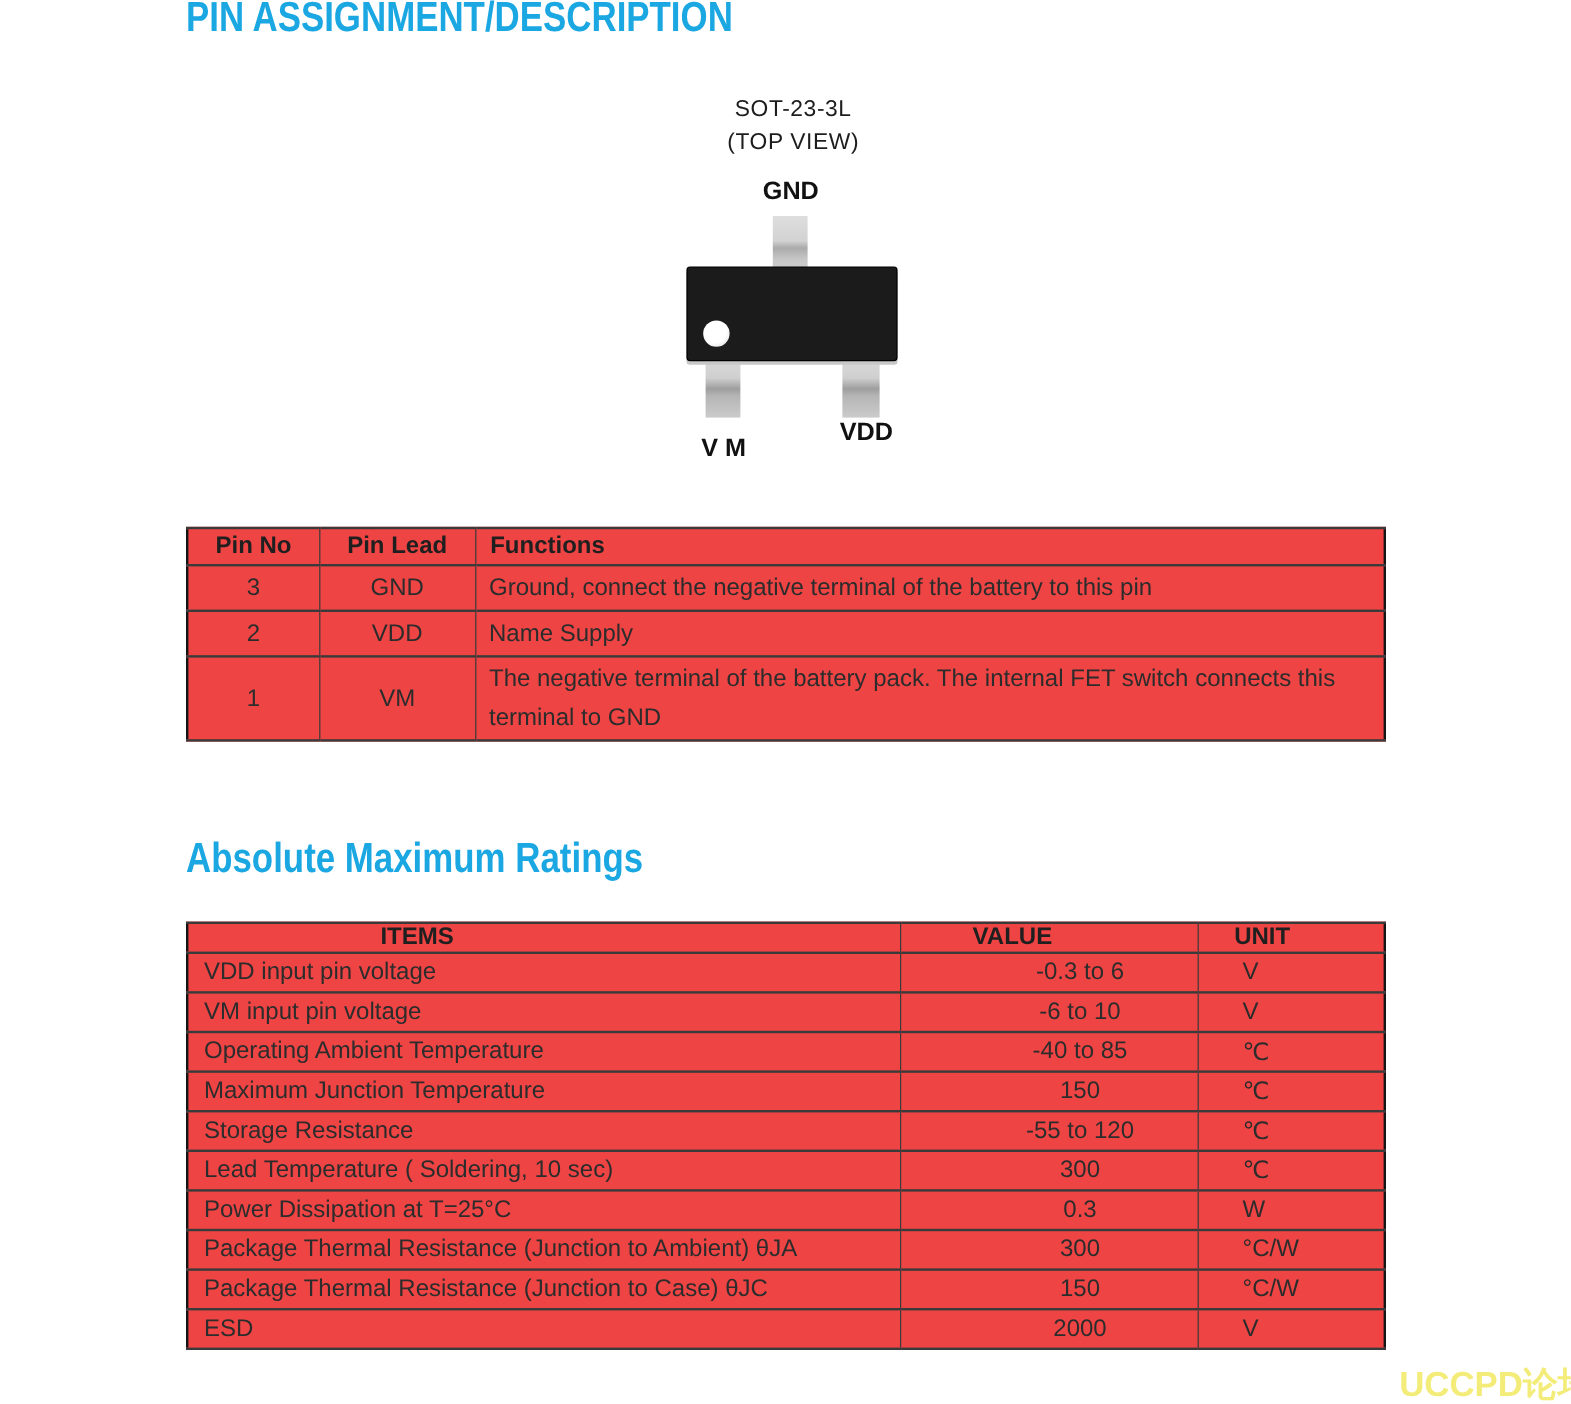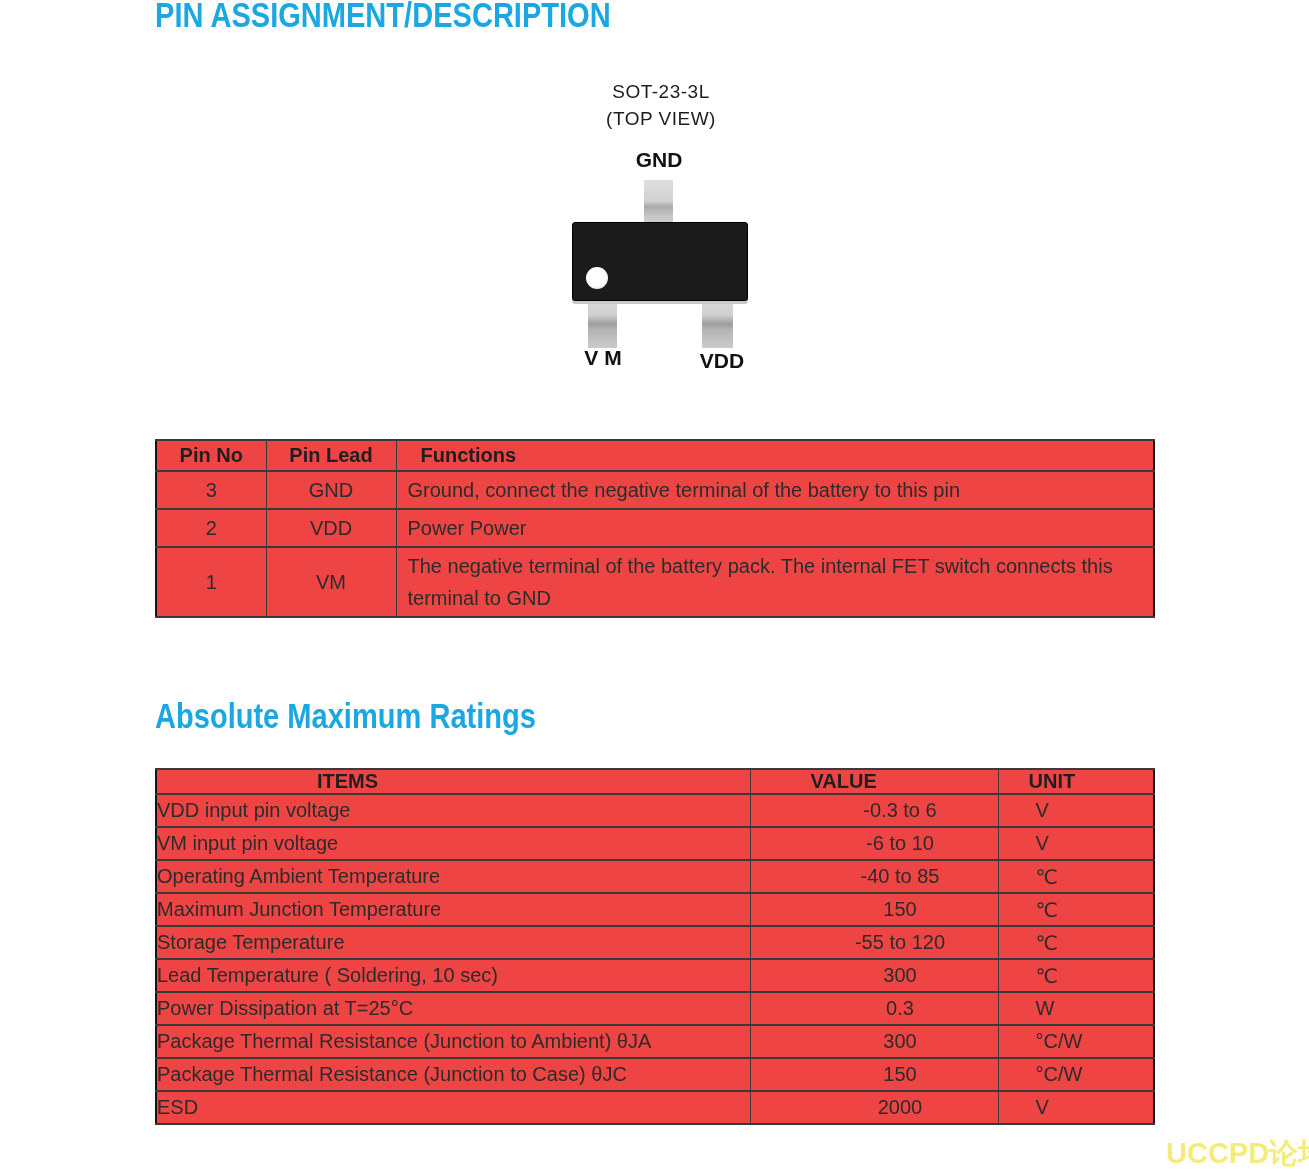--- a/index.html
+++ b/index.html
@@ -23,21 +23,21 @@
   .pkg-title {
     position:absolute; left:540px; top:78px; width:242px;
     text-align:center; font-size:19px; line-height:27px; color:#1d1d1d;
     letter-spacing:0.5px;
   }
   .pin-label {
     position:absolute; font-weight:bold; font-size:21px; color:#111;
     text-align:center; width:120px; white-space:pre;
   }
   #lbl-gnd  { left:599px; top:148px; }
-  #lbl-vm   { left:543px; top:346px; }
+  #lbl-vm   { left:543px; top:362px; }
   #lbl-vdd  { left:662px; top:349px; }
   .lead {
     position:absolute;
     background:linear-gradient(180deg,#dadada 0%,#cfcfcf 34%,#9e9e9e 52%,#b5b5b5 64%,#cbcbcb 100%);
   }
   #lead-gnd { left:644px; top:180px; width:29px; height:46px;
     background:linear-gradient(180deg,#dedede 0%,#d2d2d2 45%,#aaaaaa 58%,#c6c6c6 78%,#cfcfcf 100%); }
   #lead-vm  { left:588px; top:298px; width:29px; height:50px; }
   #lead-vdd { left:702px; top:298px; width:31px; height:50px; }
   .pkg-body {
@@ -59,33 +59,33 @@
   td, th {
     border:1.6px solid #3a3a3a;
     border-top-width:2px; border-bottom-width:2px;
     font-size:20px; color:#2c2c2c; overflow:hidden;
   }
   th { font-weight:bold; color:#1f1f1f; }
 
   
   #pin-table { left:155px; top:439px; width:998px; }
   #pin-table th { height:31px; text-align:center; }
-  #pin-table th.fn-h { text-align:left; padding-left:24px; }
+  #pin-table th.fn-h { text-align:left; padding-left:12px; }
   #pin-table td { height:33px; text-align:center; }
   #pin-table td.fn { text-align:left; padding:2px 6px 2px 11px; line-height:32px; }
   #pin-table tr.row-tall td { height:64px; }
 
   
   #ratings-table { left:155px; top:768px; width:998px; }
   #ratings-table th { height:14px; text-align:left; }
   #ratings-table th.items-h { padding-left:160px; }
   #ratings-table th.value-h { padding-left:60px; }
   #ratings-table th.unit-h  { padding-left:30px; }
   #ratings-table td { height:33px; text-align:left; }
-  #ratings-table td.items { }
+  #ratings-table td.items { padding-left:13px; }
   #ratings-table td.value { padding-left:52px;text-align:center; }
   #ratings-table td.unit  { padding-left:37px; }
 
   
   .watermark {
     position:absolute; left:1166px; top:1134px;
     font-size:29px; font-weight:bold; color:#F4EC78;
     white-space:nowrap;
   }
 </style>
@@ -125,21 +125,21 @@
       <th class="fn-h">Functions</th>
     </tr>
     <tr>
       <td>3</td>
       <td>GND</td>
       <td class="fn">Ground, connect the negative terminal of the battery to this pin</td>
     </tr>
     <tr>
       <td>2</td>
       <td>VDD</td>
-      <td class="fn">Power Power</td>
+      <td class="fn">Name Supply</td>
     </tr>
     <tr class="row-tall">
       <td>1</td>
       <td>VM</td>
       <td class="fn">The negative terminal of the battery pack. The internal FET switch connects this terminal to GND</td>
     </tr>
   </tbody>
     </table>
 
   <div class="section-title" id="title-ratings">Absolute Maximum Ratings</div>
@@ -170,21 +170,21 @@
       <td class="items">Operating Ambient Temperature</td>
       <td class="value">-40 to 85</td>
       <td class="unit">℃</td>
     </tr>
     <tr>
       <td class="items">Maximum Junction Temperature</td>
       <td class="value">150</td>
       <td class="unit">℃</td>
     </tr>
     <tr>
-      <td class="items">Storage Temperature</td>
+      <td class="items">Storage Resistance</td>
       <td class="value">-55 to 120</td>
       <td class="unit">℃</td>
     </tr>
     <tr>
       <td class="items">Lead Temperature ( Soldering, 10 sec)</td>
       <td class="value">300</td>
       <td class="unit">℃</td>
     </tr>
     <tr>
       <td class="items">Power Dissipation at T=25°C</td>

